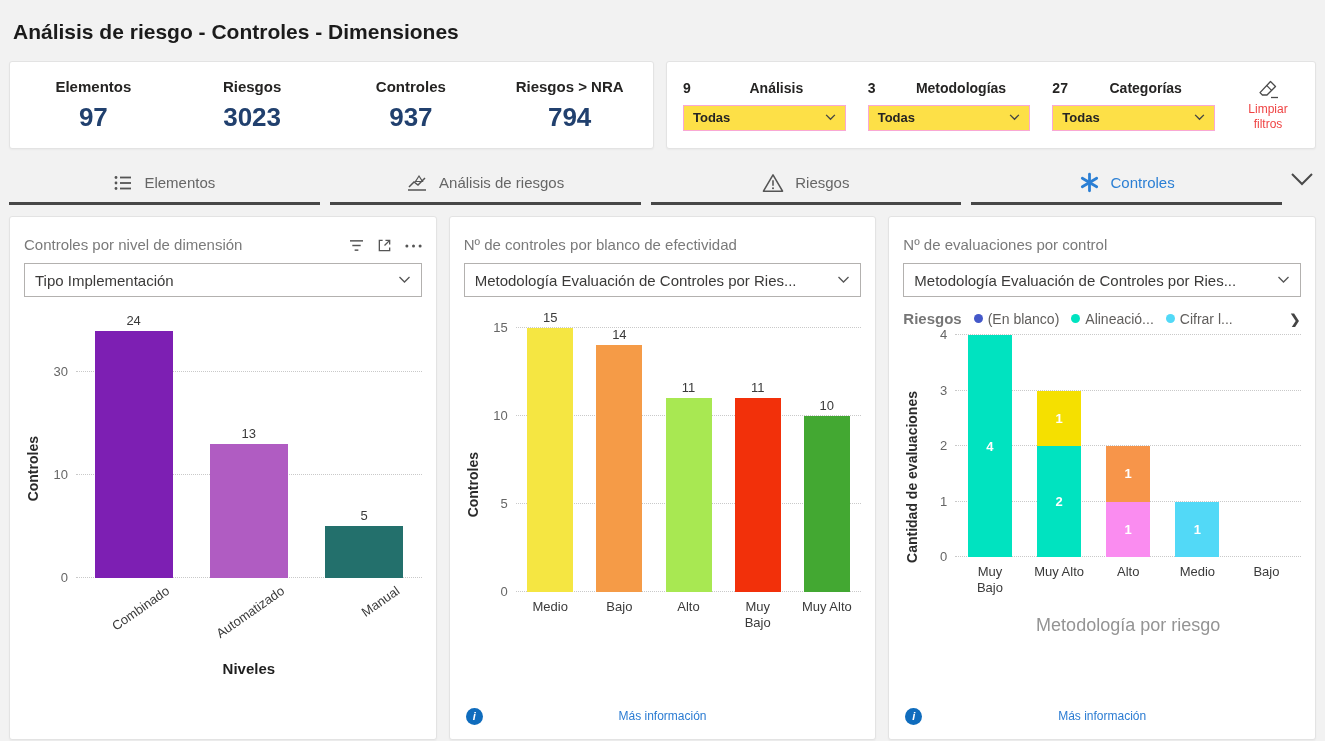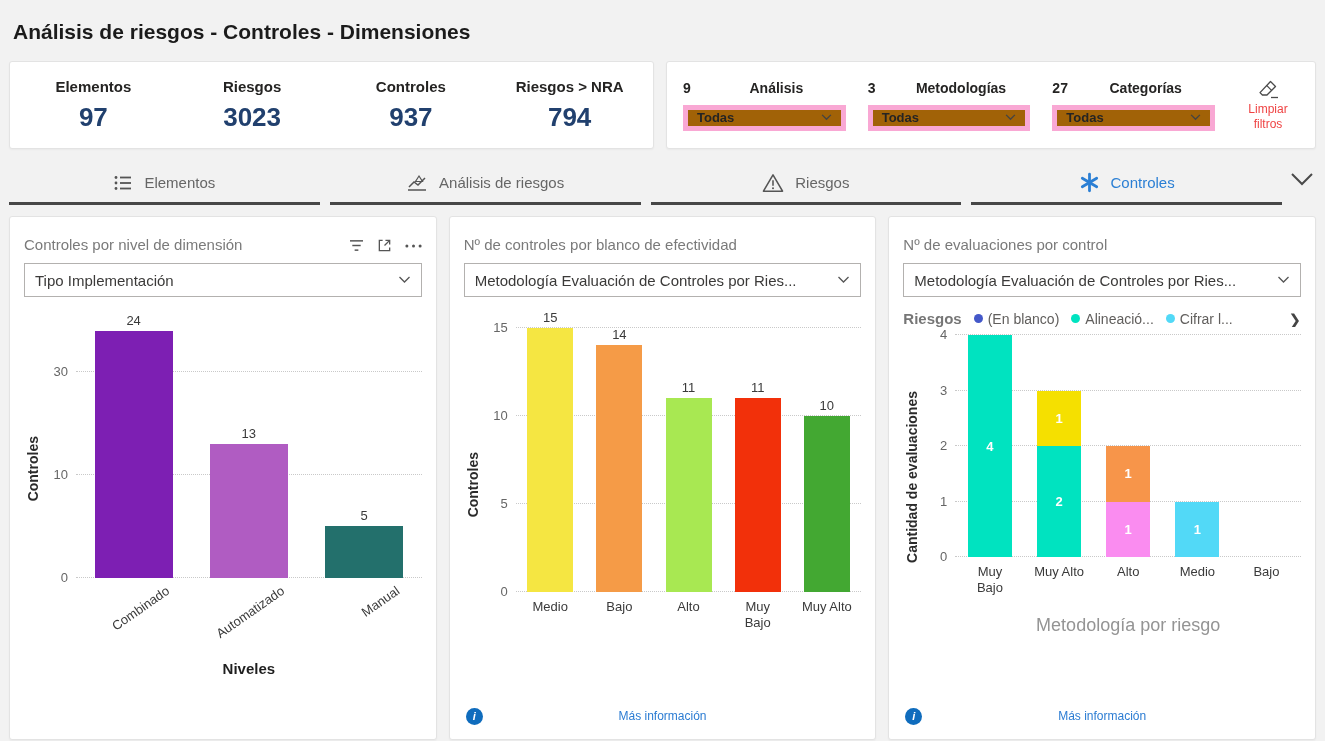--- a/index.html
+++ b/index.html
@@ -13,21 +13,21 @@
   .kpi-card{flex:0 0 645px;display:flex;align-items:center;height:88px;padding:8px 4px;}
   .kpi{flex:1;text-align:center;}
   .kpi-label{font-size:15px;font-weight:700;color:#252423;margin-bottom:7px;}
   .kpi-value{font-size:26px;font-weight:600;color:#21406e;}
   
   .filter-card{flex:1;display:flex;align-items:center;gap:22px;height:88px;padding:10px 16px;}
   .filter-group{flex:1;}
   .filter-head{display:flex;align-items:center;margin-bottom:9px;}
   .filter-count{font-size:14px;font-weight:600;color:#252423;min-width:24px;}
   .filter-label{flex:1;text-align:center;font-size:14px;font-weight:600;color:#252423;}
-  .select{display:flex;align-items:center;justify-content:space-between;border:5px solid #f9a8d4;height:26px;padding:0 9px;font-size:13px;font-weight:600;color:#252423;cursor:pointer;background:#a16207;}
+  .select{display:flex;align-items:center;justify-content:space-between;border:1px solid #f9a8d4;height:26px;padding:0 9px;font-size:13px;font-weight:600;color:#252423;cursor:pointer;background:#fde047;}
   .clear-filters{width:62px;text-align:center;font-size:12px;color:#ef4444;cursor:pointer;line-height:1.25;}
   .clear-filters svg{display:block;margin:0 auto 3px;}
   
   .tab-bar{display:flex;gap:10px;margin-top:13px;position:relative;padding-right:34px;}
   .tab{flex:1;display:flex;align-items:center;justify-content:center;gap:11px;padding:10px 0 9px;border-bottom:3px solid #474747;color:#666;font-size:15px;font-weight:500;cursor:pointer;}
   .tab.selected{color:#2b7fd4;}
   .tab-bar-chevron{position:absolute;right:2px;top:10px;cursor:pointer;}
   
   .charts-row{display:flex;gap:12px;margin-top:11px;}
   .chart-card{flex:1;display:flex;flex-direction:column;height:524px;padding:12px 14px;}
@@ -75,21 +75,21 @@
   
   .footer{display:flex;align-items:center;margin-top:auto;position:relative;min-height:22px;}
   .info-icon{position:absolute;left:2px;width:17px;height:17px;border-radius:50%;background:#0f6cbd;color:#fff;font-size:11px;font-weight:700;display:flex;align-items:center;justify-content:center;font-style:italic;cursor:pointer;}
   .more-link{flex:1;text-align:center;font-size:12px;color:#2b7cd3;cursor:pointer;}
 </style>
 </head>
 <body>
 
 <div class="page">
 
-  <div class="page-title">Análisis de riesgos - Controles - Dimensiones</div>
+  <div class="page-title">Análisis de riesgo - Controles - Dimensiones</div>
 
   <div class="top-row">
 
     <div class="card kpi-card">
       <div class="kpi">
         <div class="kpi-label">Elementos</div>
         <div class="kpi-value">97</div>
       </div>
       <div class="kpi">
         <div class="kpi-label">Riesgos</div>

